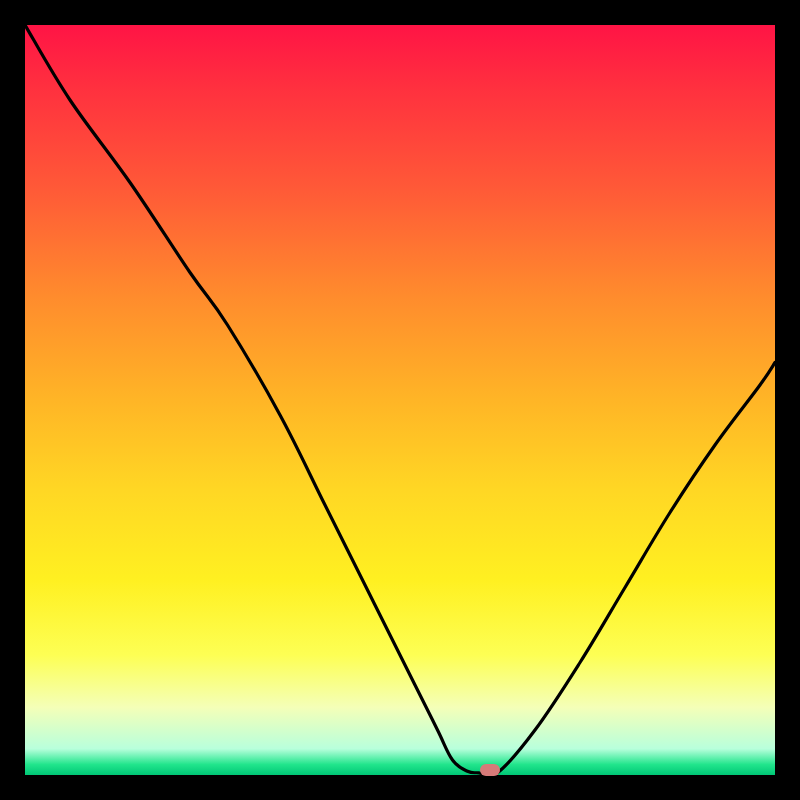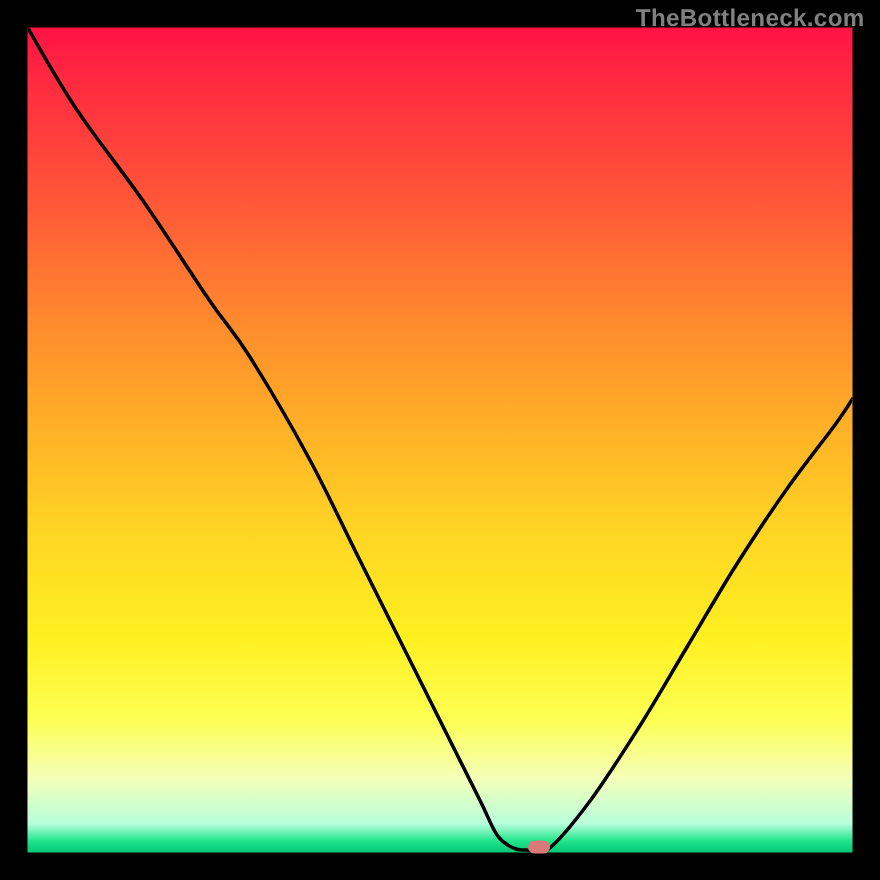--- a/index.html
+++ b/index.html
@@ -62,21 +62,20 @@
     height: 12px;
     border-radius: 6px;
     background: #d77a79;
     transform: translate(-50%, -50%);
   }
 </style>
 </head>
 <body>
 
 <div class="frame">
-  <div class="watermark">TheBottleneck.com</div>
 
   <div class="plot">
     <svg class="curve" viewBox="0 0 750 750" preserveAspectRatio="none">
       <path id="curve-path" d="M 0.0 0.0 C 8.1 13.5, 26.1 46.7, 45.0 75.0 C 63.9 103.3, 83.4 126.5, 105.0 157.5 C 126.6 188.5, 147.4 221.8, 165.0 247.5 C 182.6 273.1, 186.3 274.3, 202.5 300.0 C 218.7 325.7, 237.5 357.6, 255.0 390.0 C 272.6 422.4, 283.8 447.6, 300.0 480.0 C 316.2 512.4, 328.8 537.6, 345.0 570.0 C 361.2 602.4, 377.8 635.7, 390.0 660.0 C 402.2 684.3, 405.8 691.5, 412.5 705.0 C 419.3 718.5, 422.1 727.6, 427.5 735.0 C 432.9 742.4, 437.8 744.0, 442.5 746.3 C 447.2 748.5, 448.4 747.5, 453.8 747.8 C 459.1 748.0, 462.4 755.4, 472.5 747.8 C 482.6 740.1, 495.2 724.8, 510.0 705.0 C 524.9 685.2, 538.8 663.1, 555.0 637.5 C 571.2 611.9, 583.8 589.5, 600.0 562.5 C 616.2 535.5, 628.8 513.1, 645.0 487.5 C 661.2 461.9, 673.8 442.9, 690.0 420.0 C 706.2 397.1, 724.2 374.9, 735.0 360.0 C 745.8 345.1, 747.3 341.5, 750.0 337.5" fill="none" stroke="#000" stroke-width="3.2" stroke-linejoin="round" stroke-linecap="round"></path>
     </svg>
     <div class="marker" id="marker" style="left: 465px; top: 744.75px;"></div>
   </div>
 </div>
 
 </body></html>

